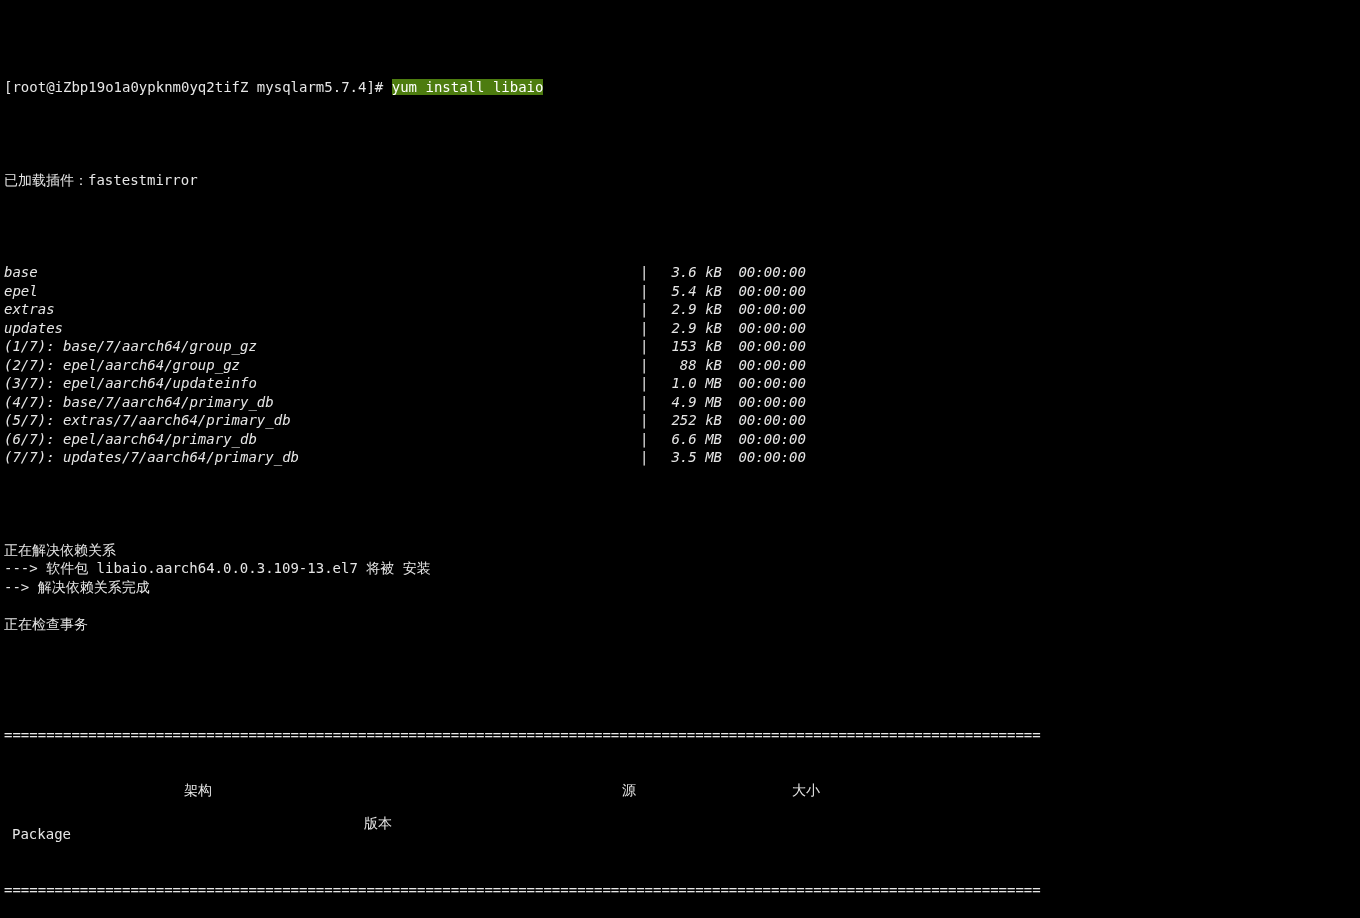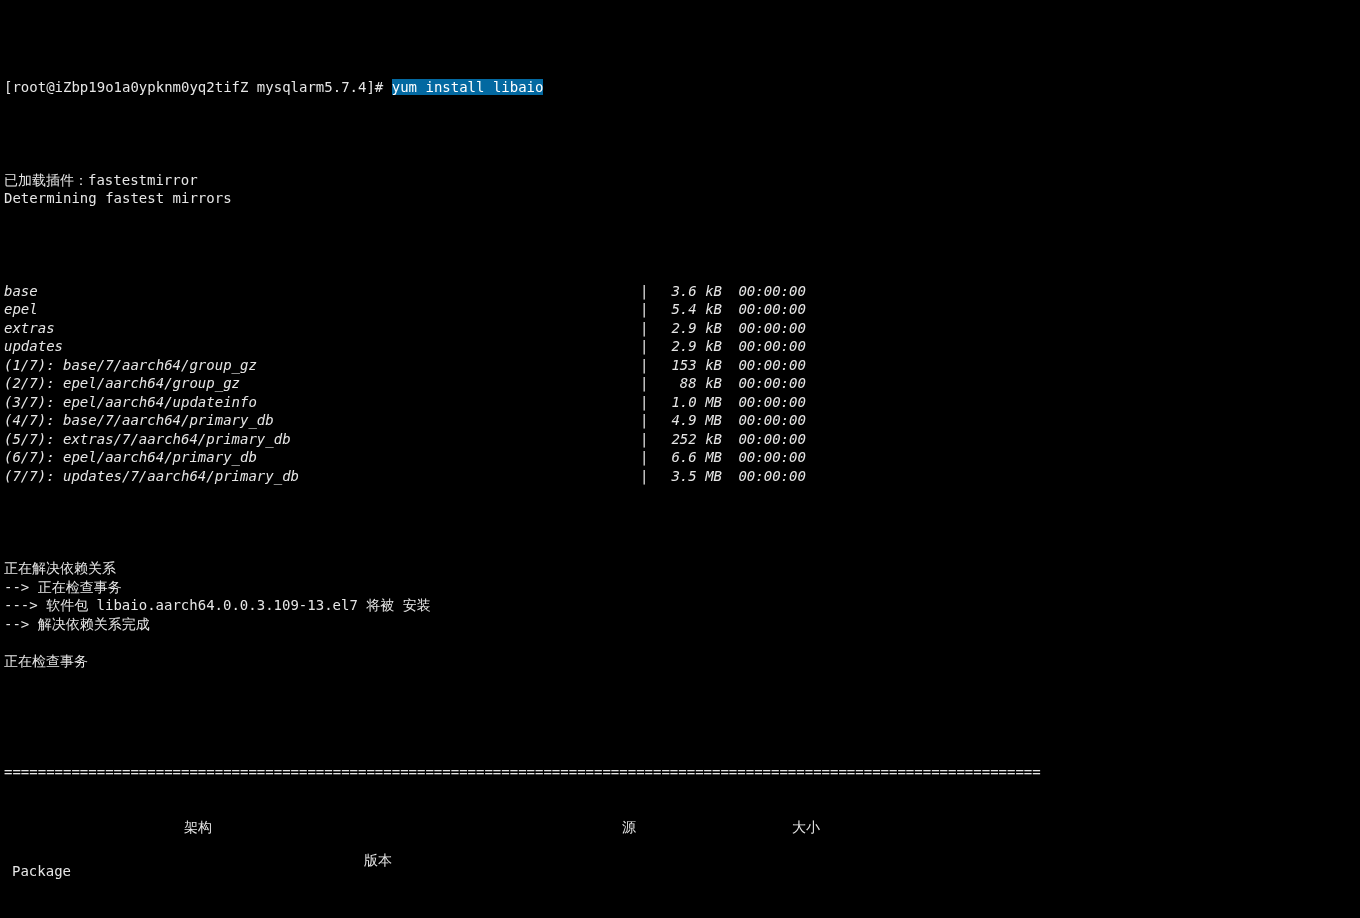--- a/index.html
+++ b/index.html
@@ -14,21 +14,21 @@
     height: 918px;
     overflow: hidden;
   }
   .terminal {
     padding: 4px 4px;
     white-space: pre;
   }
   .line { white-space: pre; }
   .prompt { color: #e6e6e6; }
   .highlighted {
-    background: #0369a1;
+    background: #4d7c0f;
     color: #ffffff;
   }
   .repo-line { display: flex; font-style: italic; }
   .repo-name { width: 636px; flex: 0 0 auto; }
   .repo-bar  { width: 16px;  flex: 0 0 auto; text-align: left; }
   .repo-size { width: 66px;  flex: 0 0 auto; text-align: right; padding-right: 8px; }
   .repo-time { flex: 0 0 auto; }
   .table-row { display: flex; }
   .col-pkg  { padding-left: 8px; width: 172px; margin-top: 44px; }
   .col-arch { width: 180px; }
@@ -43,27 +43,27 @@
 </style>
 </head>
 <body>
 
 <div class="terminal">
 
   
   <div class="line"><span class="prompt">[root@iZbp19o1a0ypknm0yq2tifZ mysqlarm5.7.4]# </span><span class="highlighted">yum install libaio</span></div>
 
   
-  <div id="header-lines"><div class="line">已加载插件：fastestmirror</div><div class="line">Determining fastest mirrors</div></div>
+  <div id="header-lines"><div class="line">已加载插件：fastestmirror</div></div>
 
   
   <div id="repo-lines"><div class="repo-line"><span class="repo-name">base</span><span class="repo-bar">|</span><span class="repo-size">3.6 kB</span><span class="repo-time"> 00:00:00</span></div><div class="repo-line"><span class="repo-name">epel</span><span class="repo-bar">|</span><span class="repo-size">5.4 kB</span><span class="repo-time"> 00:00:00</span></div><div class="repo-line"><span class="repo-name">extras</span><span class="repo-bar">|</span><span class="repo-size">2.9 kB</span><span class="repo-time"> 00:00:00</span></div><div class="repo-line"><span class="repo-name">updates</span><span class="repo-bar">|</span><span class="repo-size">2.9 kB</span><span class="repo-time"> 00:00:00</span></div><div class="repo-line"><span class="repo-name">(1/7): base/7/aarch64/group_gz</span><span class="repo-bar">|</span><span class="repo-size">153 kB</span><span class="repo-time"> 00:00:00</span></div><div class="repo-line"><span class="repo-name">(2/7): epel/aarch64/group_gz</span><span class="repo-bar">|</span><span class="repo-size"> 88 kB</span><span class="repo-time"> 00:00:00</span></div><div class="repo-line"><span class="repo-name">(3/7): epel/aarch64/updateinfo</span><span class="repo-bar">|</span><span class="repo-size">1.0 MB</span><span class="repo-time"> 00:00:00</span></div><div class="repo-line"><span class="repo-name">(4/7): base/7/aarch64/primary_db</span><span class="repo-bar">|</span><span class="repo-size">4.9 MB</span><span class="repo-time"> 00:00:00</span></div><div class="repo-line"><span class="repo-name">(5/7): extras/7/aarch64/primary_db</span><span class="repo-bar">|</span><span class="repo-size">252 kB</span><span class="repo-time"> 00:00:00</span></div><div class="repo-line"><span class="repo-name">(6/7): epel/aarch64/primary_db</span><span class="repo-bar">|</span><span class="repo-size">6.6 MB</span><span class="repo-time"> 00:00:00</span></div><div class="repo-line"><span class="repo-name">(7/7): updates/7/aarch64/primary_db</span><span class="repo-bar">|</span><span class="repo-size">3.5 MB</span><span class="repo-time"> 00:00:00</span></div></div>
 
   
-  <div id="dep-lines"><div class="line">正在解决依赖关系</div><div class="line">--&gt; 正在检查事务</div><div class="line">---&gt; 软件包 libaio.aarch64.0.0.3.109-13.el7 将被 安装</div><div class="line">--&gt; 解决依赖关系完成</div><div class="line">&nbsp;</div><div class="line">正在检查事务</div><div class="line">&nbsp;</div></div>
+  <div id="dep-lines"><div class="line">正在解决依赖关系</div><div class="line">---&gt; 软件包 libaio.aarch64.0.0.3.109-13.el7 将被 安装</div><div class="line">--&gt; 解决依赖关系完成</div><div class="line">&nbsp;</div><div class="line">正在检查事务</div><div class="line">&nbsp;</div></div>
 
   
   <div class="line sep-long">======================================================================================================================================</div>
   <div class="table-row">
     <span class="col-pkg">Package</span>
     <span class="col-arch">架构</span>
     <span class="col-ver">版本</span>
     <span class="col-repo">源</span>
     <span class="col-size">大小</span>
   </div>

